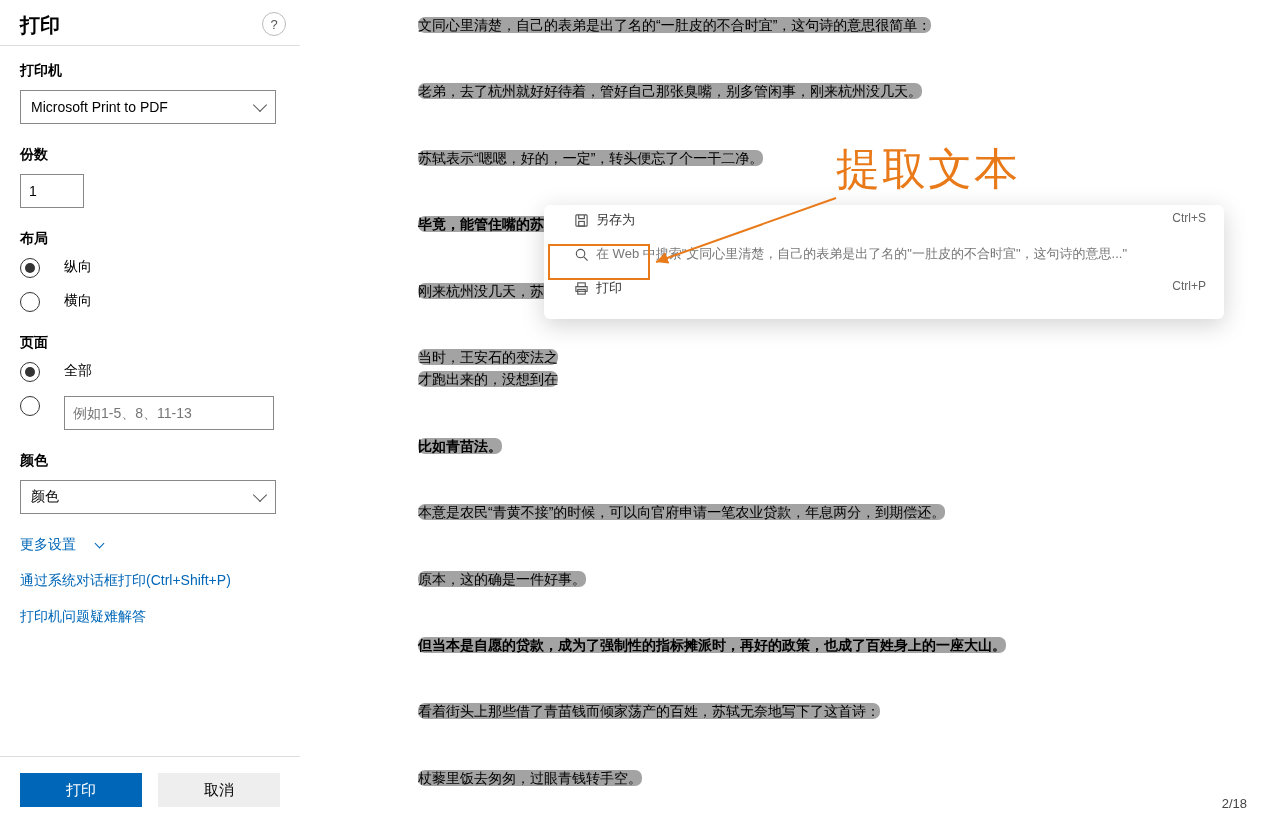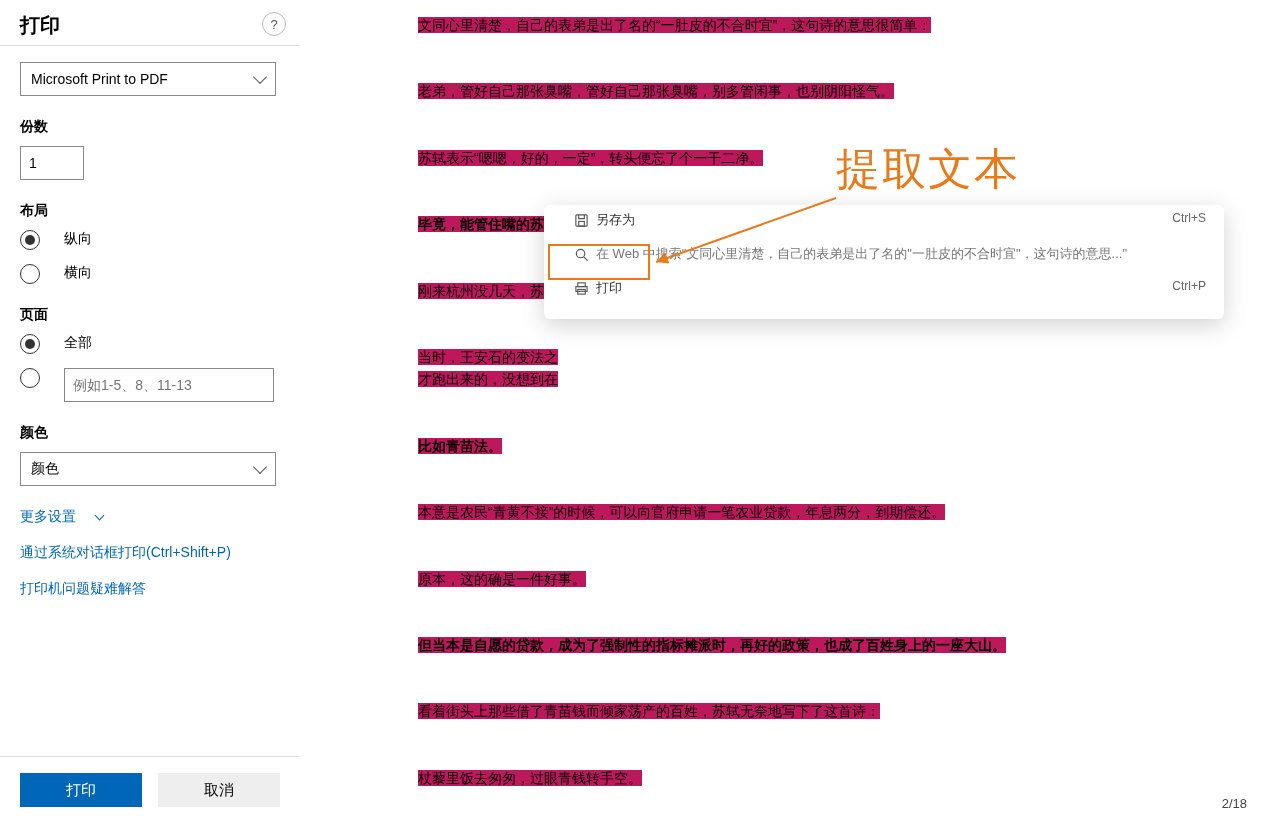--- a/index.html
+++ b/index.html
@@ -74,21 +74,21 @@
 
   .preview {
     position: absolute; left: 300px; top: 0;
     width: 987px; height: 100%;
     background: #fff;
     padding: 14px 60px 0 118px;
     overflow: hidden;
   }
   .para { margin-bottom: 44px; font-size: 14px; line-height: 1.6; }
   .para.bold { font-weight: 700; }
-  .sel-text { background: #be185d; }
+  .sel-text { background: #a3a3a3; border-radius: 7px; }
   .page-num { position: absolute; right: 40px; bottom: 12px; font-size: 13px; color: #444; }
 
   .context-menu {
     position: absolute; left: 544px; top: 205px;
     width: 680px; background: #fff;
     border-radius: 6px;
     box-shadow: 0 6px 24px rgba(0,0,0,0.18);
     padding: 6px 0;
     font-size: 13px; color: #333;
   }
@@ -116,20 +116,21 @@
 <body>
 
 <div class="sidebar">
   <div class="sidebar-inner">
     <div class="sidebar-title">打印</div>
     <div class="help-btn">?</div>
   </div>
   <hr class="sidebar-divider">
   <div class="sidebar-scroll">
     <div class="section">
+      <div class="section-label">打印机</div>
       <div class="select">
         <span>Microsoft Print to PDF</span>
         <span class="chev"></span>
       </div>
     </div>
     <div class="section">
       <div class="section-label">份数</div>
       <input class="num-input" value="1" style="">
     </div>
     <div class="section">
@@ -180,21 +181,21 @@
   </div>
   <div class="sidebar-footer">
     <button class="btn btn-primary">打印</button>
     <button class="btn btn-secondary">取消</button>
   </div>
 </div>
 
 <div class="preview">
   <div id="paragraphs">
       <div class="para"><span class="sel-text">文同心里清楚，自己的表弟是出了名的“一肚皮的不合时宜”，这句诗的意思很简单：</span></div>
-      <div class="para"><span class="sel-text">老弟，管好自己那张臭嘴，管好自己那张臭嘴，别多管闲事，也别阴阳怪气。</span></div>
+      <div class="para"><span class="sel-text">老弟，去了杭州就好好待着，管好自己那张臭嘴，别多管闲事，刚来杭州没几天。</span></div>
       <div class="para"><span class="sel-text">苏轼表示“嗯嗯，好的，一定”，转头便忘了个一干二净。</span></div>
       <div class="para bold"><span class="sel-text">毕竟，能管住嘴的苏轼，那还叫苏轼吗？</span></div>
       <div class="para"><span class="sel-text">刚来杭州没几天，苏轼</span></div>
       <div class="para"><span class="sel-text">当时，王安石的变法之</span><br><span class="sel-text">才跑出来的，没想到在</span></div>
       <div class="para bold"><span class="sel-text">比如青苗法。</span></div>
       <div class="para"><span class="sel-text">本意是农民“青黄不接”的时候，可以向官府申请一笔农业贷款，年息两分，到期偿还。</span></div>
       <div class="para"><span class="sel-text">原本，这的确是一件好事。</span></div>
       <div class="para bold"><span class="sel-text">但当本是自愿的贷款，成为了强制性的指标摊派时，再好的政策，也成了百姓身上的一座大山。</span></div>
       <div class="para"><span class="sel-text">看着街头上那些借了青苗钱而倾家荡产的百姓，苏轼无奈地写下了这首诗：</span></div>
       <div class="para"><span class="sel-text">杖藜里饭去匆匆，过眼青钱转手空。</span></div>

